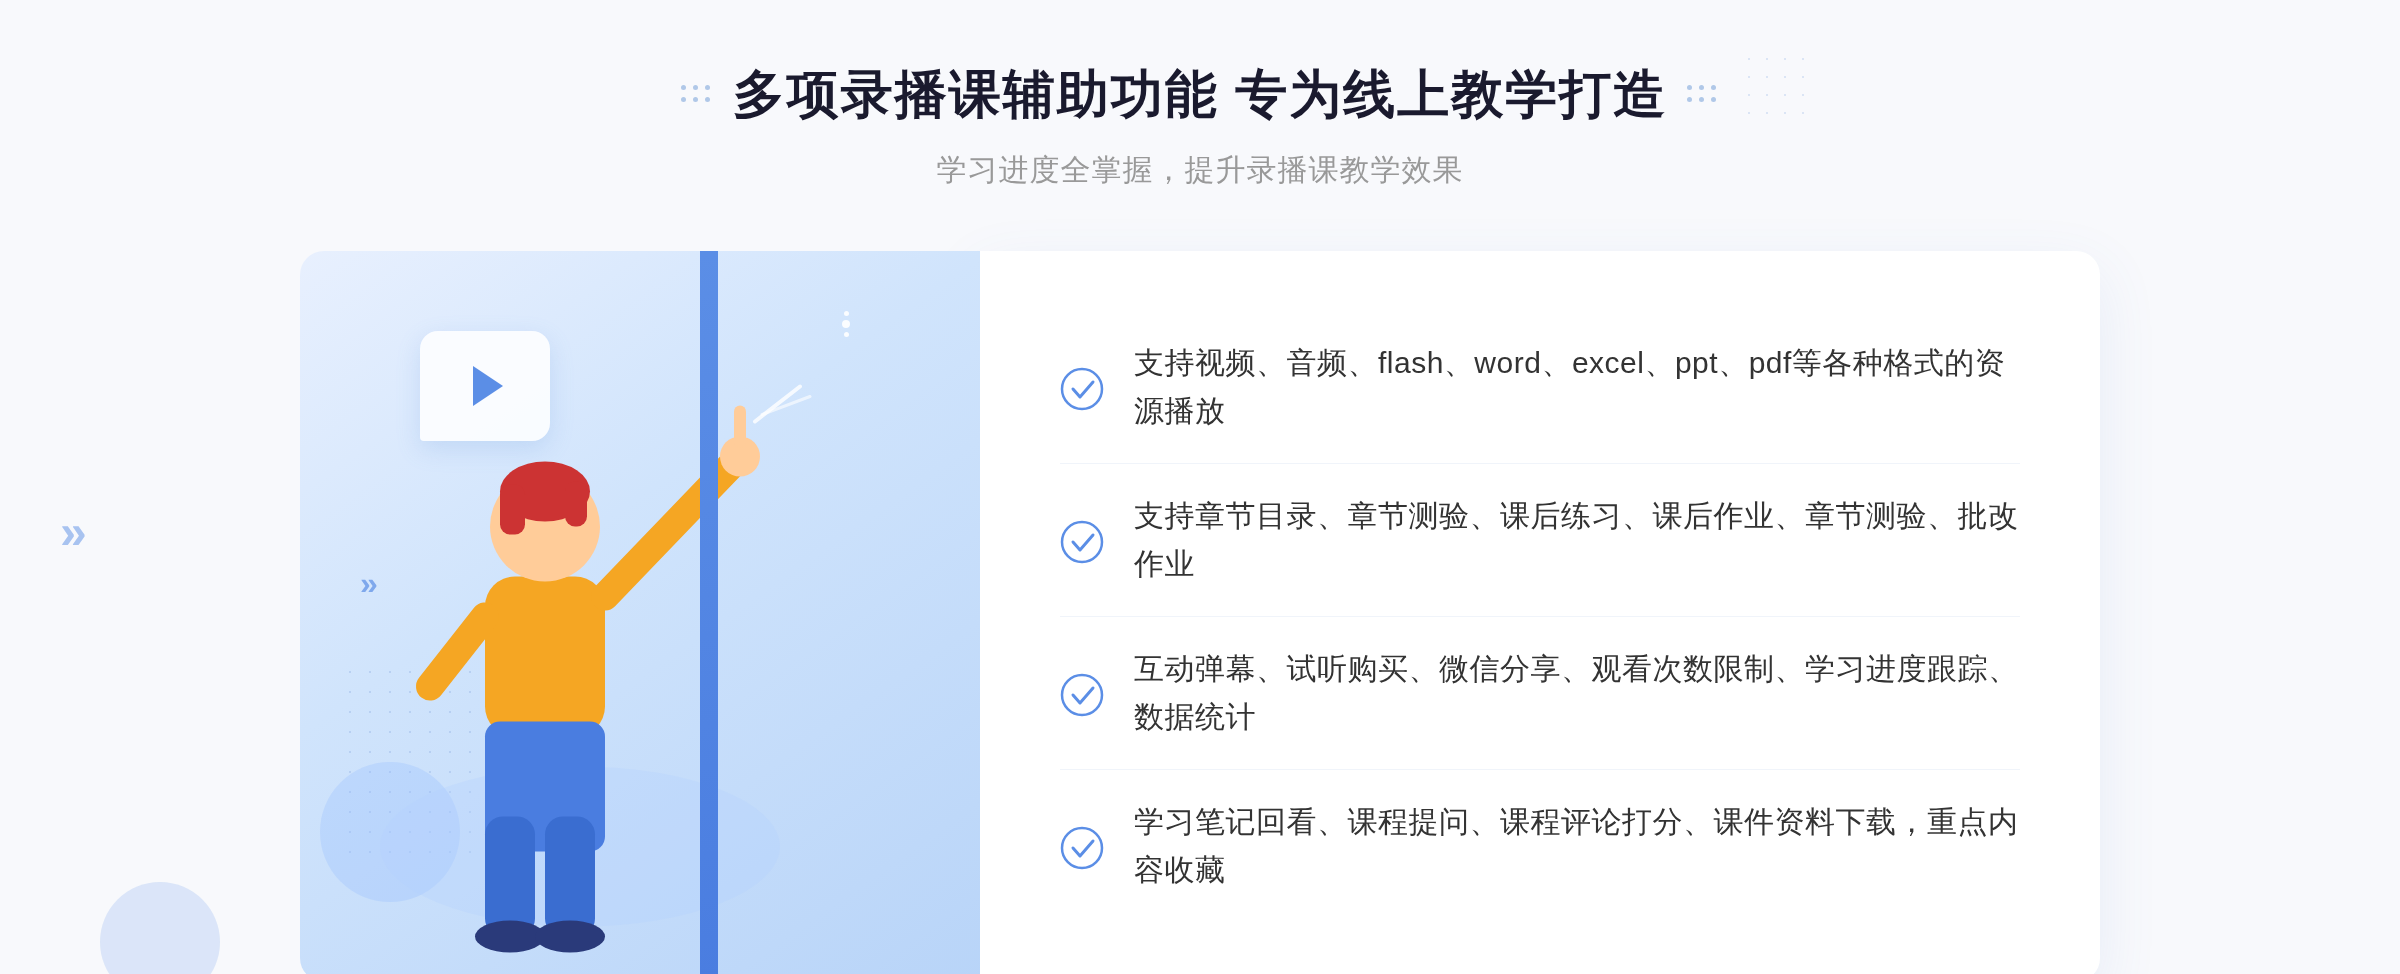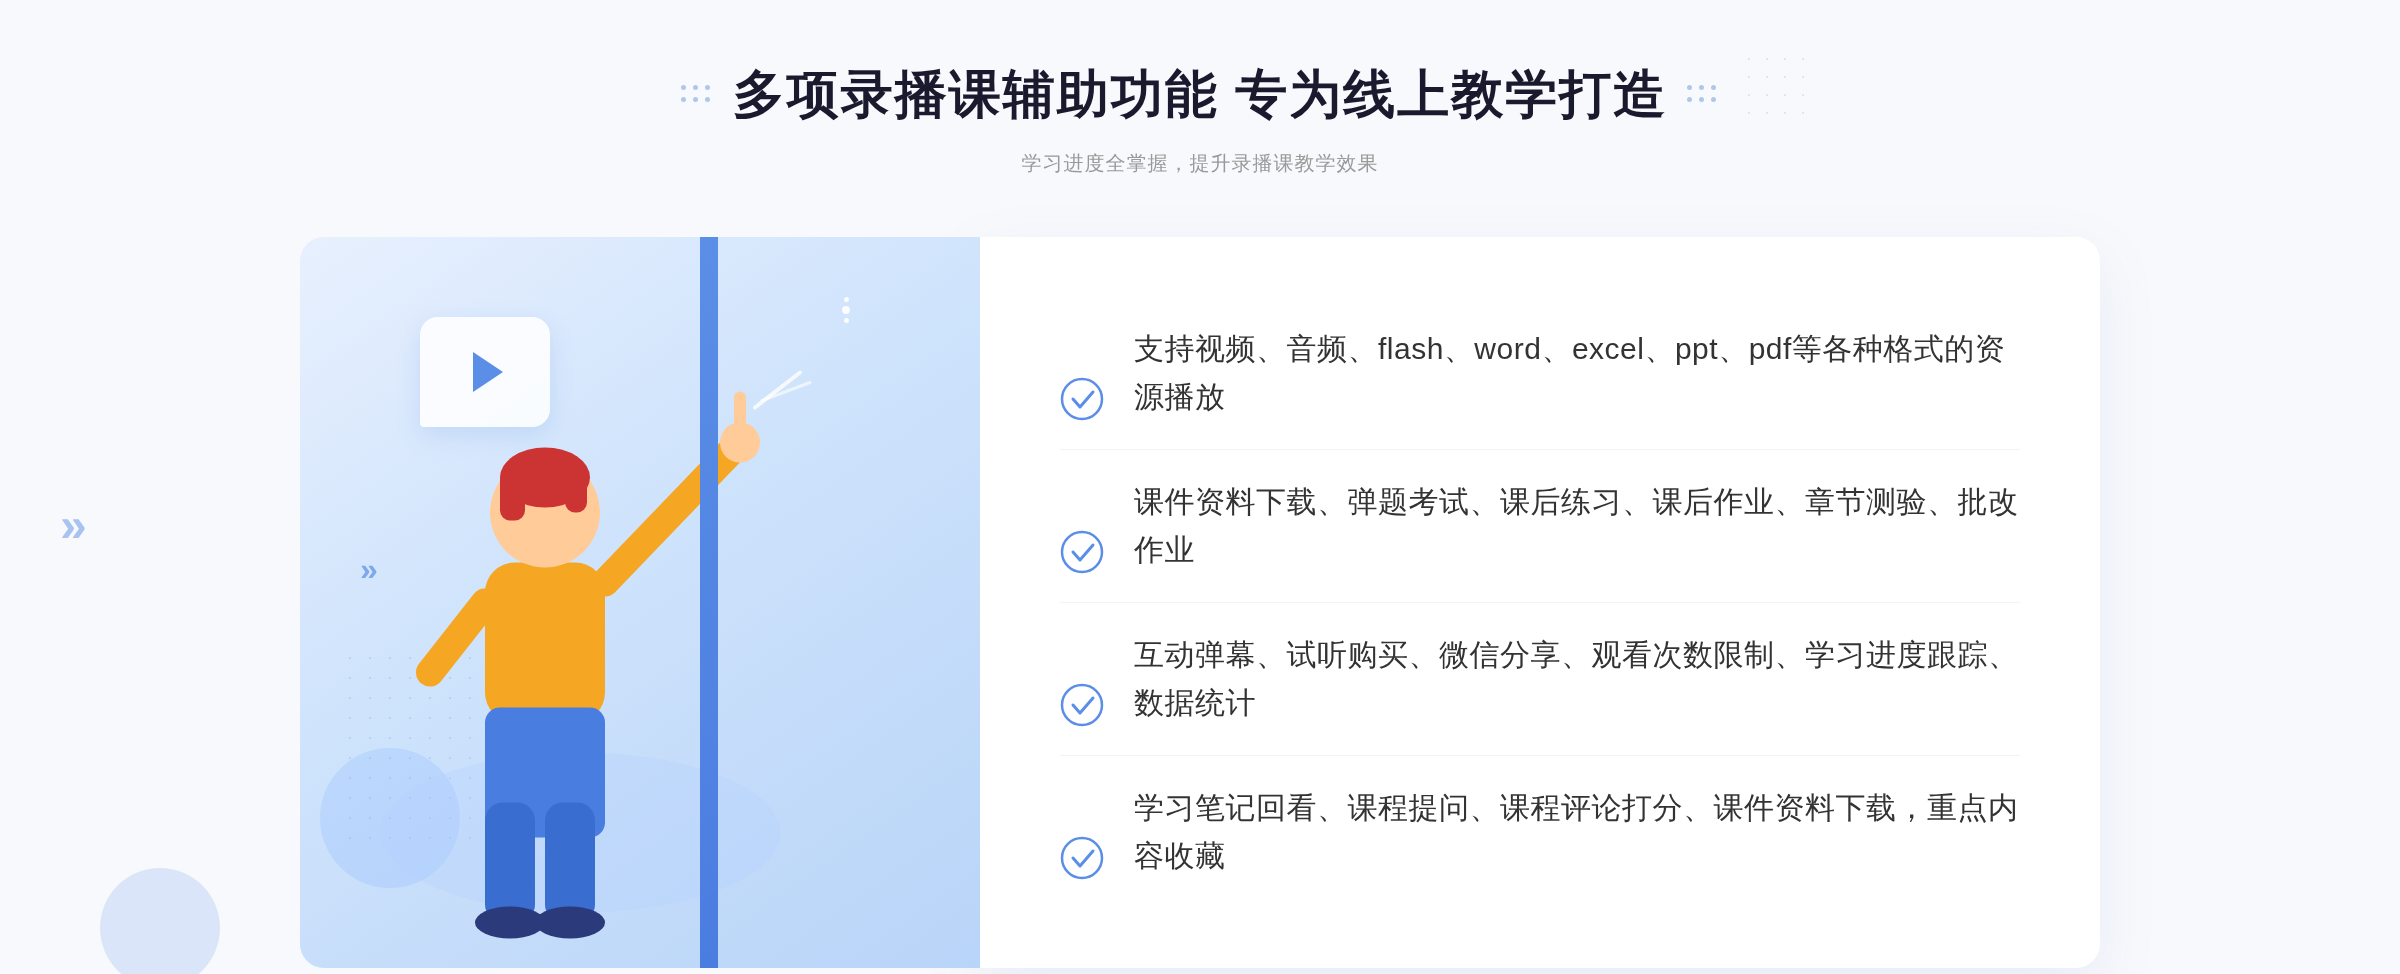--- a/index.html
+++ b/index.html
@@ -76,21 +76,21 @@
     }
 
     .main-title {
       font-size: 52px;
       font-weight: 700;
       color: #1a1a2e;
       letter-spacing: 2px;
     }
 
     .subtitle {
-      font-size: 20px;
+      font-size: 30px;
       color: #999;
       letter-spacing: 1px;
     }
 
     
     .content-area {
       width: 1800px;
       display: flex;
       align-items: stretch;
       gap: 0;
@@ -215,21 +215,21 @@
       border-radius: 0 24px 24px 0;
       padding: 60px 80px;
       display: flex;
       flex-direction: column;
       justify-content: space-around;
       box-shadow: 0 20px 60px rgba(80, 120, 200, 0.1);
     }
 
     .feature-item {
       display: flex;
-      align-items: flex-end;
+      align-items: center;
       gap: 30px;
       padding: 28px 0;
       border-bottom: 1px solid #f0f4fa;
     }
 
     .feature-item:last-child {
       border-bottom: none;
     }
 
     .check-icon {
@@ -363,21 +363,21 @@
         <span class="feature-text">支持视频、音频、flash、word、excel、ppt、pdf等各种格式的资源播放</span>
       </div>
 
       <div class="feature-item">
         <div class="check-icon">
           <svg viewBox="0 0 44 44" xmlns="http://www.w3.org/2000/svg">
             <circle cx="22" cy="22" r="20" stroke="#5b8ee6" stroke-width="2.5" fill="none"></circle>
             <polyline points="13,22 20,30 33,15" stroke="#5b8ee6" stroke-width="3" fill="none" stroke-linecap="round" stroke-linejoin="round"></polyline>
           </svg>
         </div>
-        <span class="feature-text">课件资料下载、弹题考试、课后练习、课后作业、章节测验、批改作业</span>
+        <span class="feature-text">支持章节目录、章节测验、课后练习、课后作业、章节测验、批改作业</span>
       </div>
 
       <div class="feature-item">
         <div class="check-icon">
           <svg viewBox="0 0 44 44" xmlns="http://www.w3.org/2000/svg">
             <circle cx="22" cy="22" r="20" stroke="#5b8ee6" stroke-width="2.5" fill="none"></circle>
             <polyline points="13,22 20,30 33,15" stroke="#5b8ee6" stroke-width="3" fill="none" stroke-linecap="round" stroke-linejoin="round"></polyline>
           </svg>
         </div>
         <span class="feature-text">互动弹幕、试听购买、微信分享、观看次数限制、学习进度跟踪、数据统计</span>

